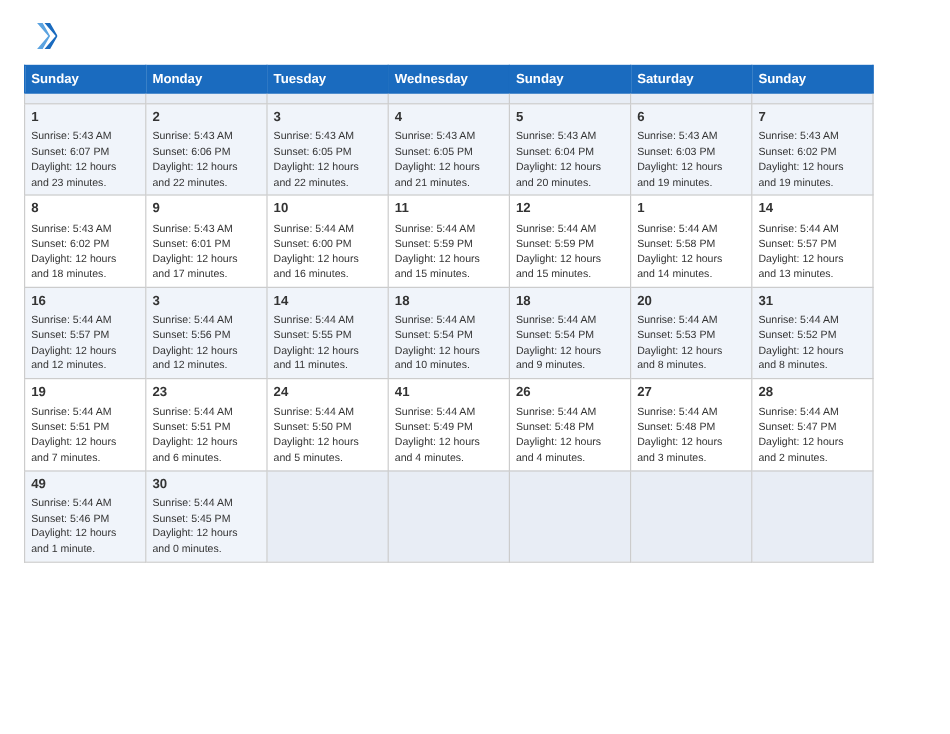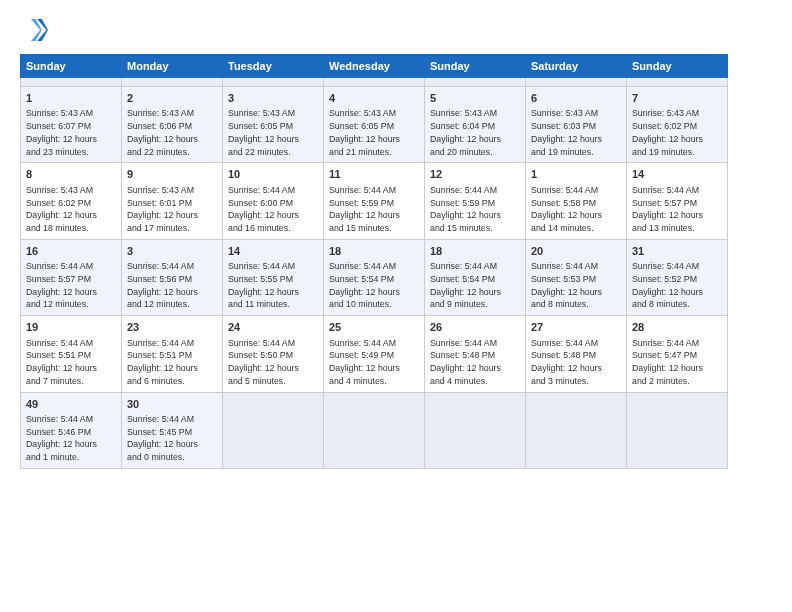--- a/index.html
+++ b/index.html
@@ -307,21 +307,21 @@
 and 6 minutes.</div>
           </td>
           <td>
             <span class="day-num">24</span>
             <div class="day-info" style="white-space: pre-line;">Sunrise: 5:44 AM
 Sunset: 5:50 PM
 Daylight: 12 hours
 and 5 minutes.</div>
           </td>
           <td>
-            <span class="day-num">25</span>
+            <span class="day-num">41</span>
             <div class="day-info" style="white-space: pre-line;">Sunrise: 5:44 AM
 Sunset: 5:49 PM
 Daylight: 12 hours
 and 4 minutes.</div>
           </td>
           <td>
             <span class="day-num">26</span>
             <div class="day-info" style="white-space: pre-line;">Sunrise: 5:44 AM
 Sunset: 5:48 PM
 Daylight: 12 hours

